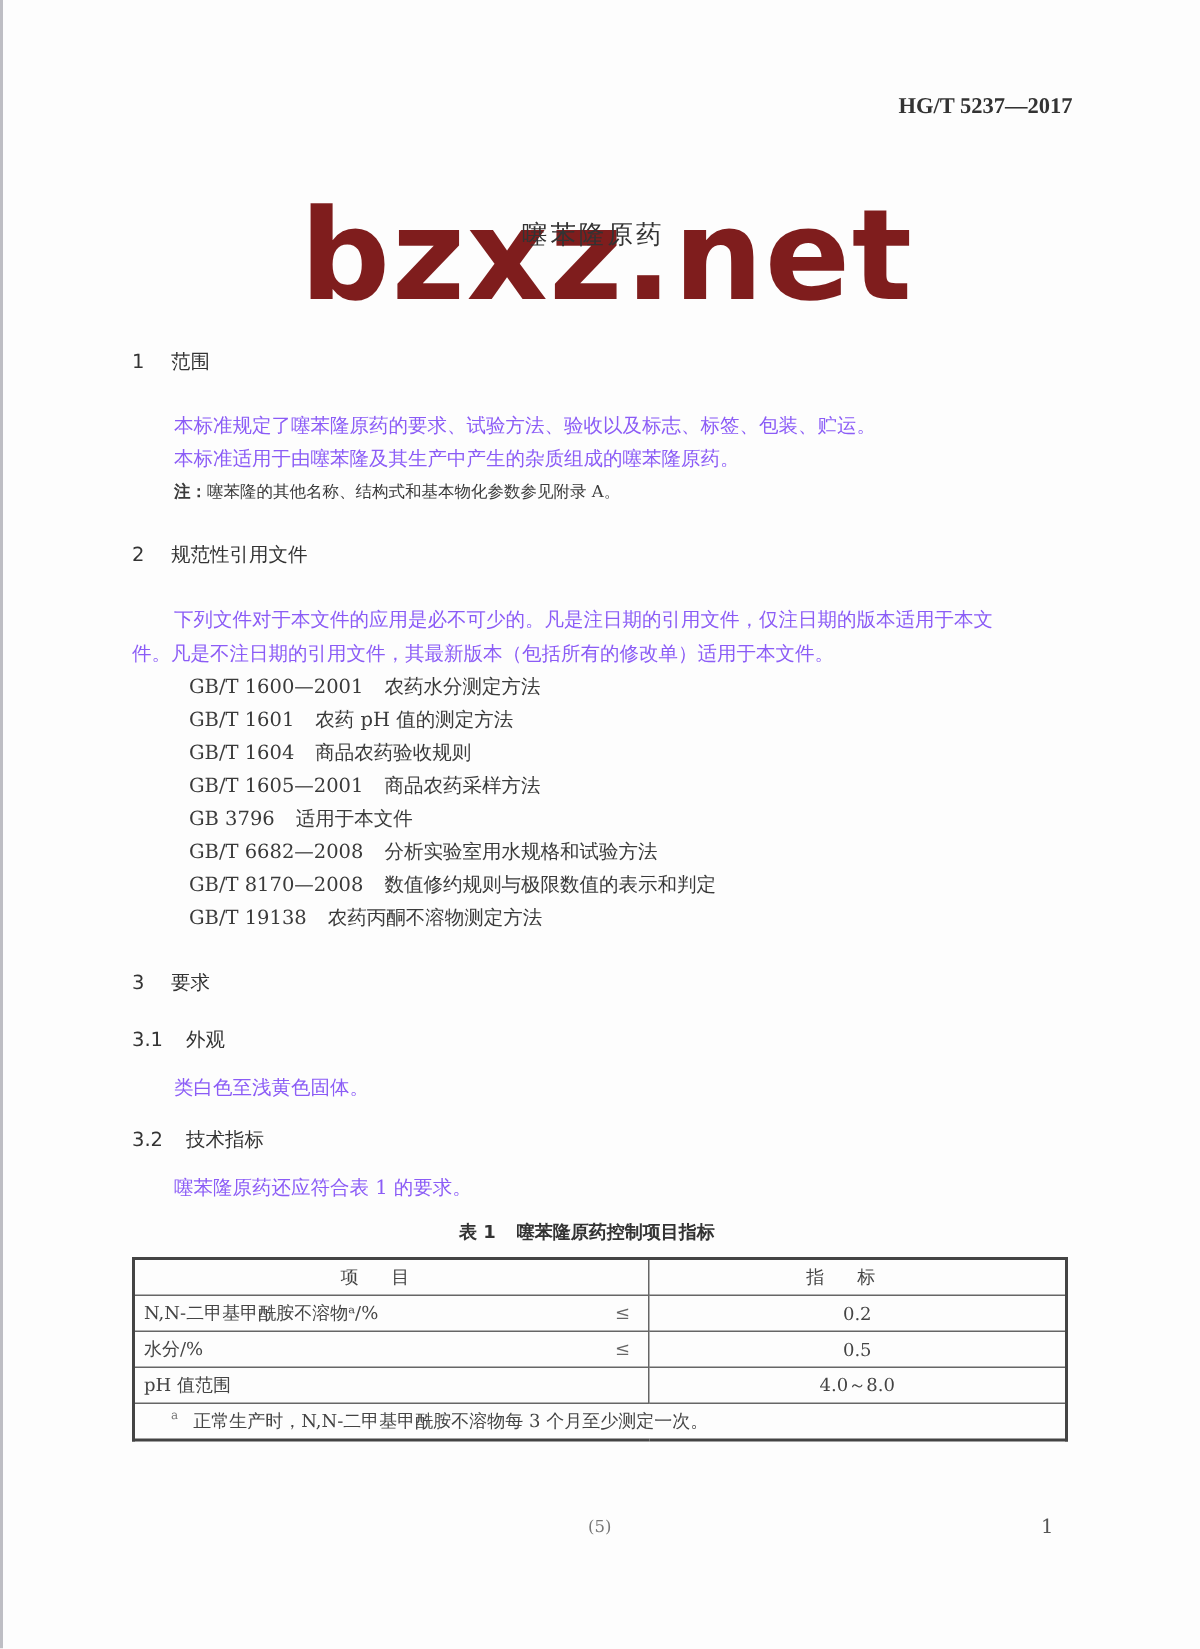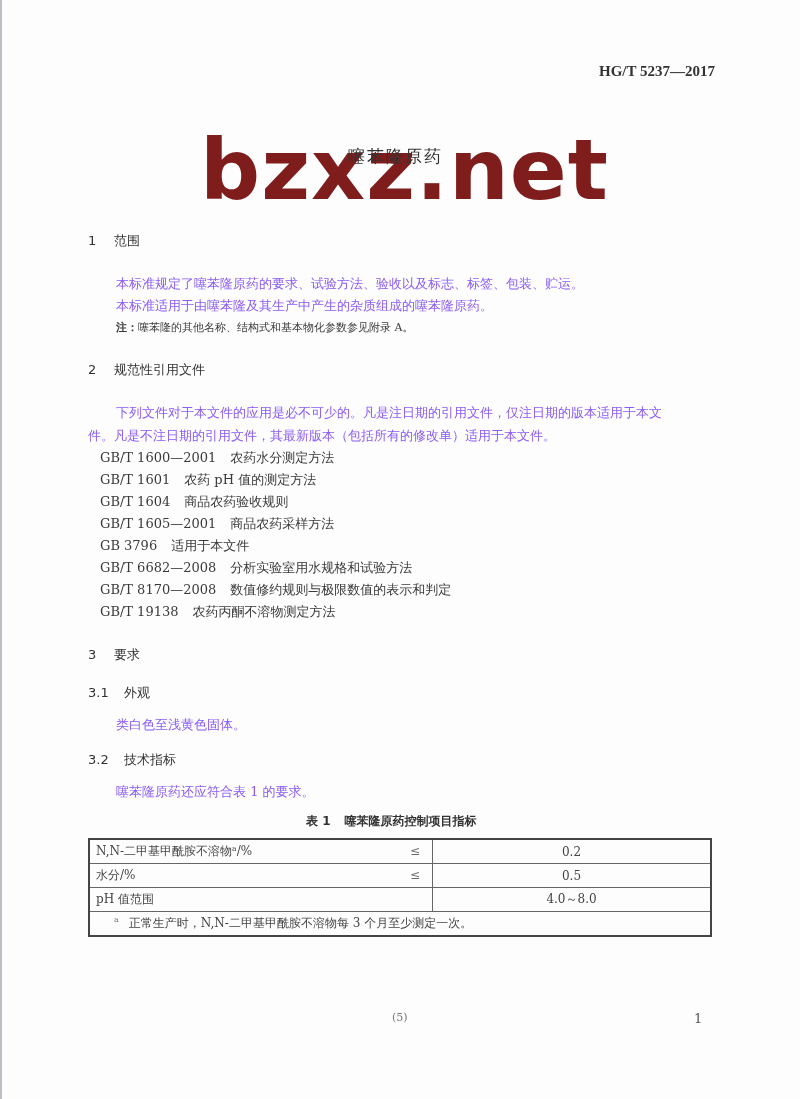--- a/index.html
+++ b/index.html
@@ -9,21 +9,21 @@
   .abs { position:absolute; white-space:nowrap; }
   .std-code { left:599px; top:63px; font-family:"Liberation Serif", serif; font-weight:bold; font-size:15px; color:#333; }
   .watermark { left:200px; top:128px; font-family:"DejaVu Sans", sans-serif; font-weight:bold; font-size:84px; color:#7f1d1d; letter-spacing:1px; line-height:84px; }
   .doc-title { left:348px; top:145px; font-family:"DejaVu Sans", sans-serif; font-size:17px; color:#333; letter-spacing:2px; }
   .h1 { font-family:"DejaVu Sans", sans-serif; font-size:13px; color:#333; }
   .h1 .num { display:inline-block; width:26px; }
   .h2 .num { display:inline-block; width:36px; }
   .p { font-size:13px; color:#8b5cf6; }
   .note { font-size:11px; color:#3a3a3a; }
   .note b { font-family:"DejaVu Sans", sans-serif; }
-  .ref { left:100px; font-size:13px; color:#3a3a3a; }
+  .ref { left:126px; font-size:13px; color:#3a3a3a; }
   .ref .code { display:inline-block; margin-right:14px; }
   .tbl-cap { left:306px; top:813px; font-family:"DejaVu Sans", sans-serif; font-size:12px; color:#333; font-weight:bold; }
   .tbl-cap .num { margin-right:14px; }
   table { position:absolute; left:88px; top:838px; width:624px; border-collapse:collapse; font-size:12px; color:#444; }
   td { border:1px solid #666; height:23px; padding:0 6px; }
   table { border:2px solid #444; }
   td.c { text-align:center; }
   td.lbl { position:relative; width:330px; }
   td.lbl .op { position:absolute; right:12px; top:4px; color:#666; }
   td.hdr { letter-spacing:22px; }
@@ -75,20 +75,24 @@
 <div class="abs h1 h2" style="left:88px;top:751px;">
   <span class="num">3.2</span><span>技术指标</span>
 </div>
 <div class="abs p" style="left:116px;top:783px;">噻苯隆原药还应符合表 1 的要求。</div>
 
 <div class="abs tbl-cap">
   <span class="num">表 1</span><span>噻苯隆原药控制项目指标</span>
 </div>
 <table>
   <tbody>
+      <tr>
+    <td class="c hdr">项目</td>
+    <td class="c hdr">指标</td>
+  </tr>
   <tr>
     <td class="lbl"><span>N,N-二甲基甲酰胺不溶物ᵃ/%</span><span class="op">≤</span></td>
     <td class="c">0.2</td>
   </tr>
   <tr>
     <td class="lbl"><span>水分/%</span><span class="op">≤</span></td>
     <td class="c">0.5</td>
   </tr>
   <tr>
     <td class="lbl"><span>pH 值范围</span><span class="op"></span></td>

